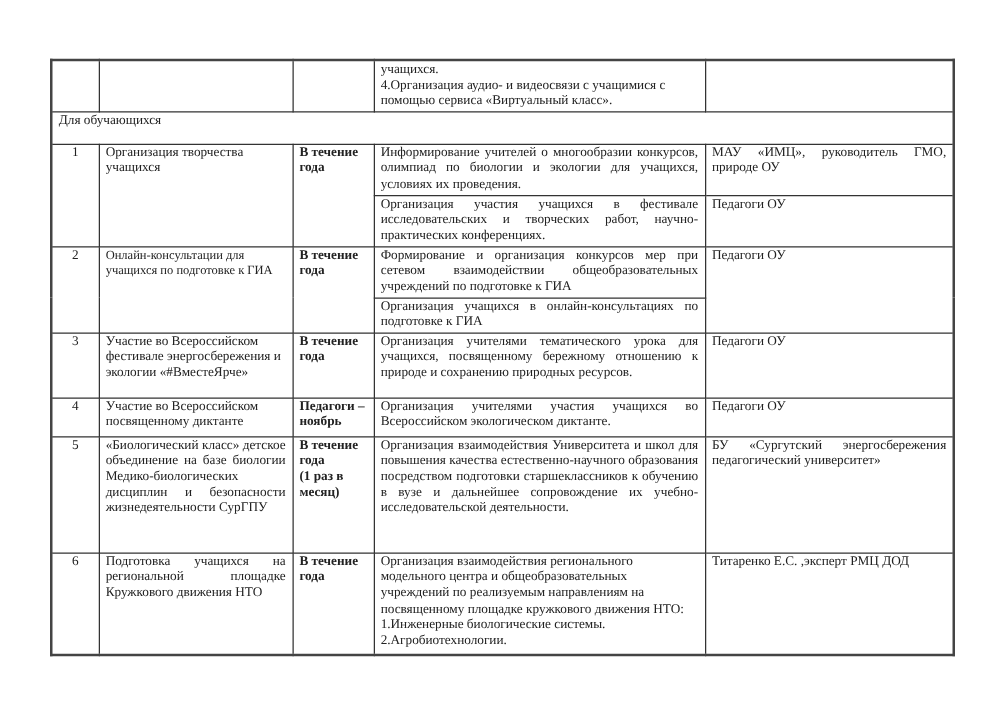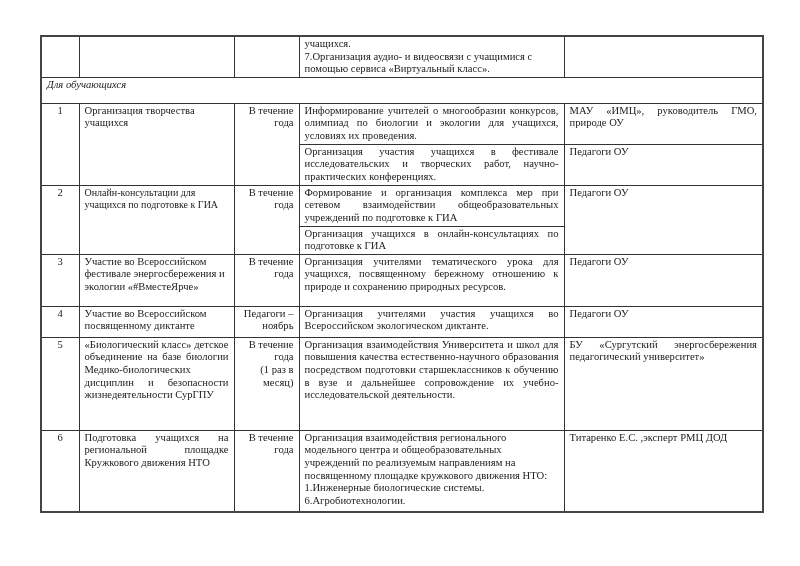--- a/index.html
+++ b/index.html
@@ -1,25 +1,25 @@
 <!DOCTYPE html>
 <html><head>
 <meta charset="utf-8">
 <style>
   html, body { margin:0; padding:0; background:#ffffff; }
   body { width:800px; height:566px; position:relative; overflow:hidden;
          font-family:"Liberation Serif", "DejaVu Serif", serif; color:#222; }
   .page { position:absolute; left:0; top:0; width:800px; height:566px; background:#fff; }
-  table.plan { position:absolute; left:40px; top:35px; border-collapse:collapse;
+  table.plan { position:absolute; left:40px; top:47px; border-collapse:collapse;
                table-layout:fixed; width:722px; font-size:10.6px; line-height:12.6px; }
   table.plan td { border:1px solid #333; vertical-align:top; padding:1px 5px 1px 5px; }
   td.num { text-align:center; }
-  td.term { text-align:right; }
+  td.term { text-align:left;font-weight:bold; }
   td.just { text-align:justify; }
-  td.section { font-style:italic; height:23px; padding-top:3px;margin-left:42px; }
+  td.section { height:23px; padding-top:3px;margin-left:42px; }
   .line { display:block; }
   table.plan { border:2px solid #444; }
 </style>
 </head>
 <body>
 
 <div class="page">
 <table class="plan">
   <colgroup>
     <col style="width:38px">
@@ -29,21 +29,21 @@
     <col style="width:199px">
   </colgroup>
 
   <tbody>
         <tr style="height:38px">
     <td></td>
     <td></td>
     <td></td>
     <td>
       <span class="line">учащихся.</span>
-      <span class="line">7.Организация аудио- и видеосвязи с учащимися с помощью сервиса «Виртуальный класс».</span>
+      <span class="line">4.Организация аудио- и видеосвязи с учащимися с помощью сервиса «Виртуальный класс».</span>
     </td>
     <td></td>
   </tr>
 
   <tr>
     <td colspan="5" class="section">Для обучающихся</td>
   </tr>
 
   <tr style="height:41px">
     <td class="num" rowspan="2">1</td>
@@ -54,21 +54,21 @@
   </tr>
   <tr style="height:41px">
     <td class="just">Организация участия учащихся в фестивале исследовательских и творческих работ, научно-практических конференциях.</td>
     <td>Педагоги ОУ</td>
   </tr>
 
   <tr style="height:40px">
     <td class="num" rowspan="2">2</td>
     <td rowspan="2" style="font-size:10px">Онлайн-консультации для учащихся по подготовке к ГИА</td>
     <td class="term" rowspan="2">В течение года</td>
-    <td class="just">Формирование и организация комплекса мер при сетевом взаимодействии общеобразовательных учреждений по подготовке к ГИА</td>
+    <td class="just">Формирование и организация конкурсов мер при сетевом взаимодействии общеобразовательных учреждений по подготовке к ГИА</td>
     <td rowspan="2">Педагоги ОУ</td>
   </tr>
   <tr style="height:25px">
     <td class="just">Организация учащихся в онлайн-консультациях по подготовке к ГИА</td>
   </tr>
 
   <tr style="height:52px">
     <td class="num">3</td>
     <td>Участие во Всероссийском фестивале энергосбережения и экологии «#ВместеЯрче»</td>
     <td class="term">В течение года</td>
@@ -95,19 +95,19 @@
     <td class="just">БУ «Сургутский энергосбережения педагогический университет»</td>
   </tr>
 
   <tr style="height:82px">
     <td class="num">6</td>
     <td class="just">Подготовка учащихся на региональной площадке Кружкового движения НТО</td>
     <td class="term">В течение года</td>
     <td>
       <span class="line">Организация взаимодействия регионального модельного центра и общеобразовательных учреждений по реализуемым  направлениям на посвященному площадке кружкового движения НТО:</span>
       <span class="line">1.Инженерные биологические системы.</span>
-      <span class="line">6.Агробиотехнологии.</span>
+      <span class="line">2.Агробиотехнологии.</span>
     </td>
     <td>Титаренко Е.С. ,эксперт РМЦ ДОД</td>
   </tr>
 </tbody>
     </table>
 </div>
 
 </body></html>

